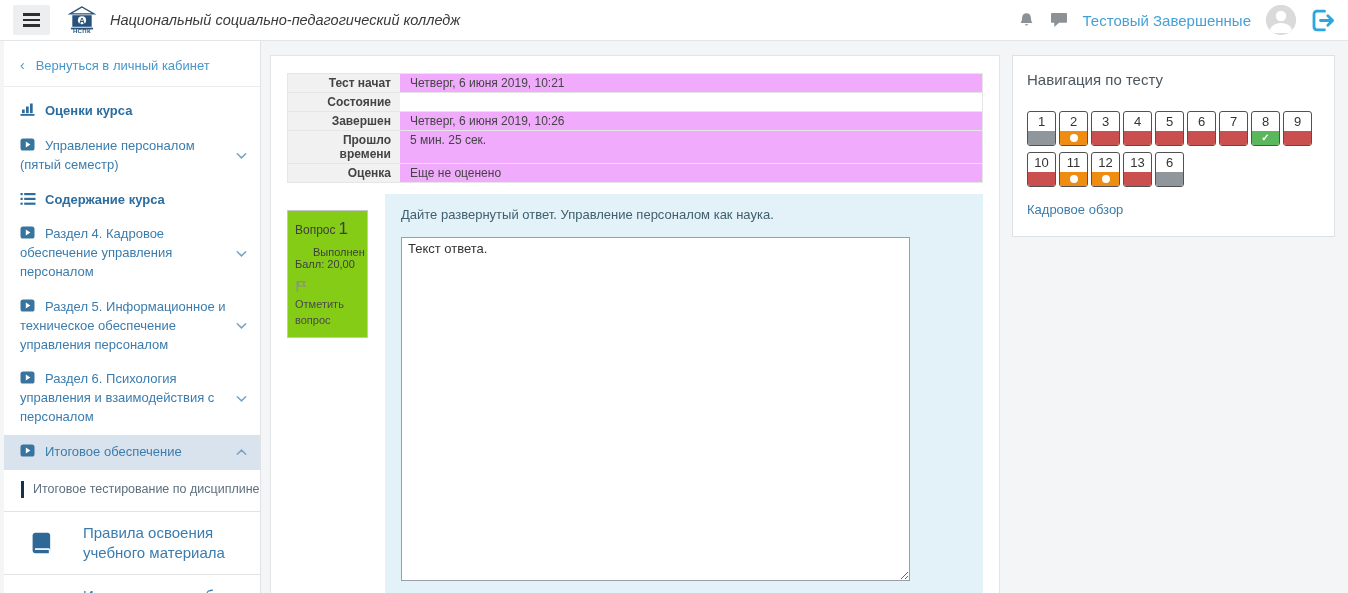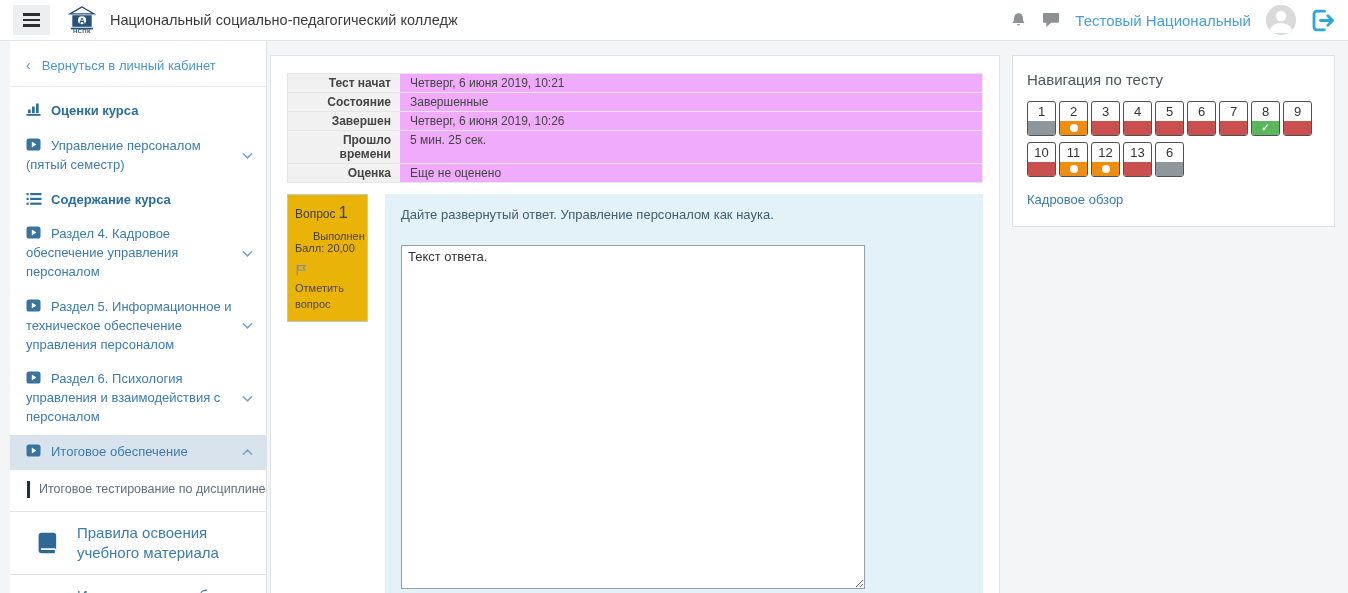--- a/index.html
+++ b/index.html
@@ -11,73 +11,73 @@
     -webkit-font-smoothing:antialiased;
   }
   
   .header { position:absolute; top:0; left:0; right:0; height:41px; background:#fff;
             border-bottom:1px solid #e3e5e7; display:flex; align-items:center; z-index:10; }
   .burger { margin-left:13px; width:37px; height:30px; background:#eceef0; border:none; border-radius:2px;
             display:flex; flex-direction:column; justify-content:center; align-items:center; gap:3px; cursor:pointer; }
   .burger i { width:17px; height:2.5px; background:#2e2e2e; display:block; }
   .logo { margin-left:16px; display:flex; flex-direction:column; align-items:center; width:32px; cursor:pointer; }
   .logo-text { font-size:6px; font-weight:bold; color:#26527b; letter-spacing:.4px; margin-top:-2px; }
-  .app-title { margin-left:12px; font-size:14.5px; color:#3a3a3a; }
+  .app-title { margin-left:12px; font-size:14.5px; color:#3a3a3a;font-style:italic; }
   .header-right { margin-left:auto; display:flex; align-items:center; gap:15px; padding-right:12px; }
   .icon-btn { background:none; border:none; cursor:pointer; display:flex; align-items:center; }
   .username { color:#46a0d6; font-size:15px; text-decoration:none; cursor:pointer; }
   .avatar { width:30px; height:30px; border-radius:50%; overflow:hidden; background:#dadada; cursor:pointer; }
   
-  .sidebar { position:absolute; top:41px; left:10px; width:257px; bottom:0; background:#fff;
+  .sidebar { position:absolute; top:41px; left:4px; width:257px; bottom:0; background:#fff;
              border-right:1px solid #e0e3e6; overflow:hidden; }
   .back { display:block; padding:16px 16px 13px; font-size:13px; color:#4897cb; cursor:pointer; }
   .back .lt { margin-right:11px; font-size:14px; }
   .side-sep { border-top:1px solid #ebebeb; }
   .side-list { padding:7px 0 2px; }
   .side-item { display:block; position:relative; padding:8px 34px 8px 16px; font-size:13px;
                line-height:1.45; color:#3b7cad; cursor:pointer; }
   .side-item.bold { font-weight:bold; color:#2c6d9f; }
   .side-item.active { background:#d9e3ee; }
   .s-icon { display:inline-block; width:16px; height:15px; vertical-align:-2px; margin-right:9px; }
   .chev { position:absolute; right:13px; top:50%; transform:translateY(-50%); line-height:0; }
   .chev.up svg { transform:rotate(180deg); }
   .subitem { display:flex; align-items:center; gap:9px; padding:9px 6px 13px 17px; font-size:12.5px;
              color:#5d6f7e; cursor:pointer; white-space:nowrap; }
   .subitem .bar { width:3px; height:17px; background:#16334d; flex:0 0 3px; }
   .res-list { border-top:1px solid #e3e3e3; }
-  .res-item { display:flex; align-items:center; gap:14px; padding:11px 14px 11px 21px;
+  .res-item { display:flex; align-items:center; gap:26px; padding:11px 14px 11px 21px;
               border-bottom:1px solid #e3e3e3; font-size:15px; color:#3b7cad; line-height:1.35; cursor:pointer; }
   .res-item:last-child { border-bottom:none; }
   .res-icon { width:32px; flex:0 0 32px; display:flex; justify-content:center; }
   
   .main-card { position:absolute; left:270px; top:55px; width:730px; height:600px;
                background:#fff; border:1px solid #e2e5e8; }
   .summary { margin:17px 16px 0 16px; border:1px solid #e6e6e6; border-bottom:none; }
   .srow { display:flex; border-bottom:1px solid #e6e6e6; }
   .slabel { width:112px; background:#f1f1f1; text-align:right; padding:2px 9px; font-size:12px;
             font-weight:bold; color:#444; flex:0 0 112px; }
   .svalue { flex:1; background:#f0abfc; padding:2px 10px; font-size:12px; color:#444; }
   .qwrap { position:relative; margin:11px 16px 0 16px; }
-  .qinfo { position:absolute; left:0; top:0; width:81px; min-height:105px; background:#eab308;
+  .qinfo { position:absolute; left:0; top:16px; width:81px; min-height:105px; background:#84cc16;
            border:1px solid #c6c6c6; padding:8px 7px; font-size:11px; color:#3e3e3e; }
   .qnum { font-size:12px; }
   .qnum b { font-size:17px; font-weight:normal; margin-left:3px; }
   .qstate { margin-top:7px;margin-left:18px; }
   .qmark { }
   .qflag { margin-top:9px; color:#4a4a4a; cursor:pointer; line-height:1.5; }
   .qflag svg { vertical-align:-1px; margin-right:3px; }
   .qcontent { margin-left:98px; width:598px; height:406px; background:#e3f1f8; padding:13px 16px; }
   .qtext { font-size:13px; color:#40606f; }
-  .answer { display:block; margin-top:23px; width:464px; height:344px; border:1px solid #999fa3;
+  .answer { display:block; margin-top:15px; width:509px; height:344px; border:1px solid #999fa3;
             background:#fff; font-family:"Liberation Sans", sans-serif; font-size:13px; color:#333;
             padding:3px 6px; resize:vertical; }
   
   .right-card { position:absolute; left:1012px; top:55px; width:323px; background:#fff;
                 border:1px solid #dee2e5; padding:15px 14px 18px; }
-  .rtitle { font-size:15px; color:#4b565e; margin-bottom:13px; }
+  .rtitle { font-size:15px; color:#4b565e; margin-bottom:23px; }
   .qnav-grid { display:flex; flex-wrap:wrap; gap:6px 3px; width:290px; }
   .qnav-btn { width:29px; height:35px; border:1px solid #515151; border-radius:3px; overflow:hidden;
               display:flex; flex-direction:column; cursor:pointer; background:#fff; padding:0; }
   .qnav-num { flex:1; display:flex; align-items:center; justify-content:center; font-size:13px; color:#333; }
   .qnav-state { height:14px; display:flex; align-items:center; justify-content:center; }
   .dot { width:8px; height:8px; border-radius:50%; background:#fff; }
   .check { color:#fff; font-size:10px; font-weight:bold; line-height:1; }
   .finish { display:inline-block; margin-top:15px; font-size:13px; color:#3b7cad; cursor:pointer; }
 </style>
 </head>
@@ -111,21 +111,21 @@
         </svg>
       </span>
     </button>
     <button class="icon-btn">
       <span style="line-height:0;">
         <svg width="18" height="16" viewBox="0 0 19 17">
           <path d="M2.2 1 h14.6 c.7 0 1.2.5 1.2 1.2 v8.1 c0 .7-.5 1.2-1.2 1.2 H9.5 L4.5 16 v-4.5 H2.2 c-.7 0-1.2-.5-1.2-1.2 V2.2 C1 1.5 1.5 1 2.2 1 Z" fill="#8c9196"></path>
         </svg>
       </span>
     </button>
-    <a class="username">Тестовый Национальный</a>
+    <a class="username">Тестовый Завершенные</a>
     <div class="avatar">
       <svg width="30" height="30" viewBox="0 0 30 30">
         <circle cx="15" cy="15" r="15" fill="#dadada"></circle>
         <circle cx="15" cy="11" r="5.2" fill="#fff"></circle>
         <path d="M3.5 28 c0-6.4 5.1-10 11.5-10 s11.5 3.6 11.5 10 z" fill="#fff"></path>
       </svg>
     </div>
     <button class="icon-btn">
       <span style="line-height:0;">
         <svg width="25" height="23" viewBox="0 0 25 23">
@@ -220,21 +220,20 @@
 </div>
 
 <div class="main-card">
   <div class="summary">
       <div class="srow">
         <div class="slabel">Тест начат</div>
         <div class="svalue">Четверг, 6 июня 2019, 10:21</div>
       </div>
       <div class="srow">
         <div class="slabel">Состояние</div>
-        <div class="svalue">Завершенные</div>
       </div>
       <div class="srow">
         <div class="slabel">Завершен</div>
         <div class="svalue">Четверг, 6 июня 2019, 10:26</div>
       </div>
       <div class="srow">
         <div class="slabel">Прошло времени</div>
         <div class="svalue">5 мин. 25 сек.</div>
       </div>
       <div class="srow">

